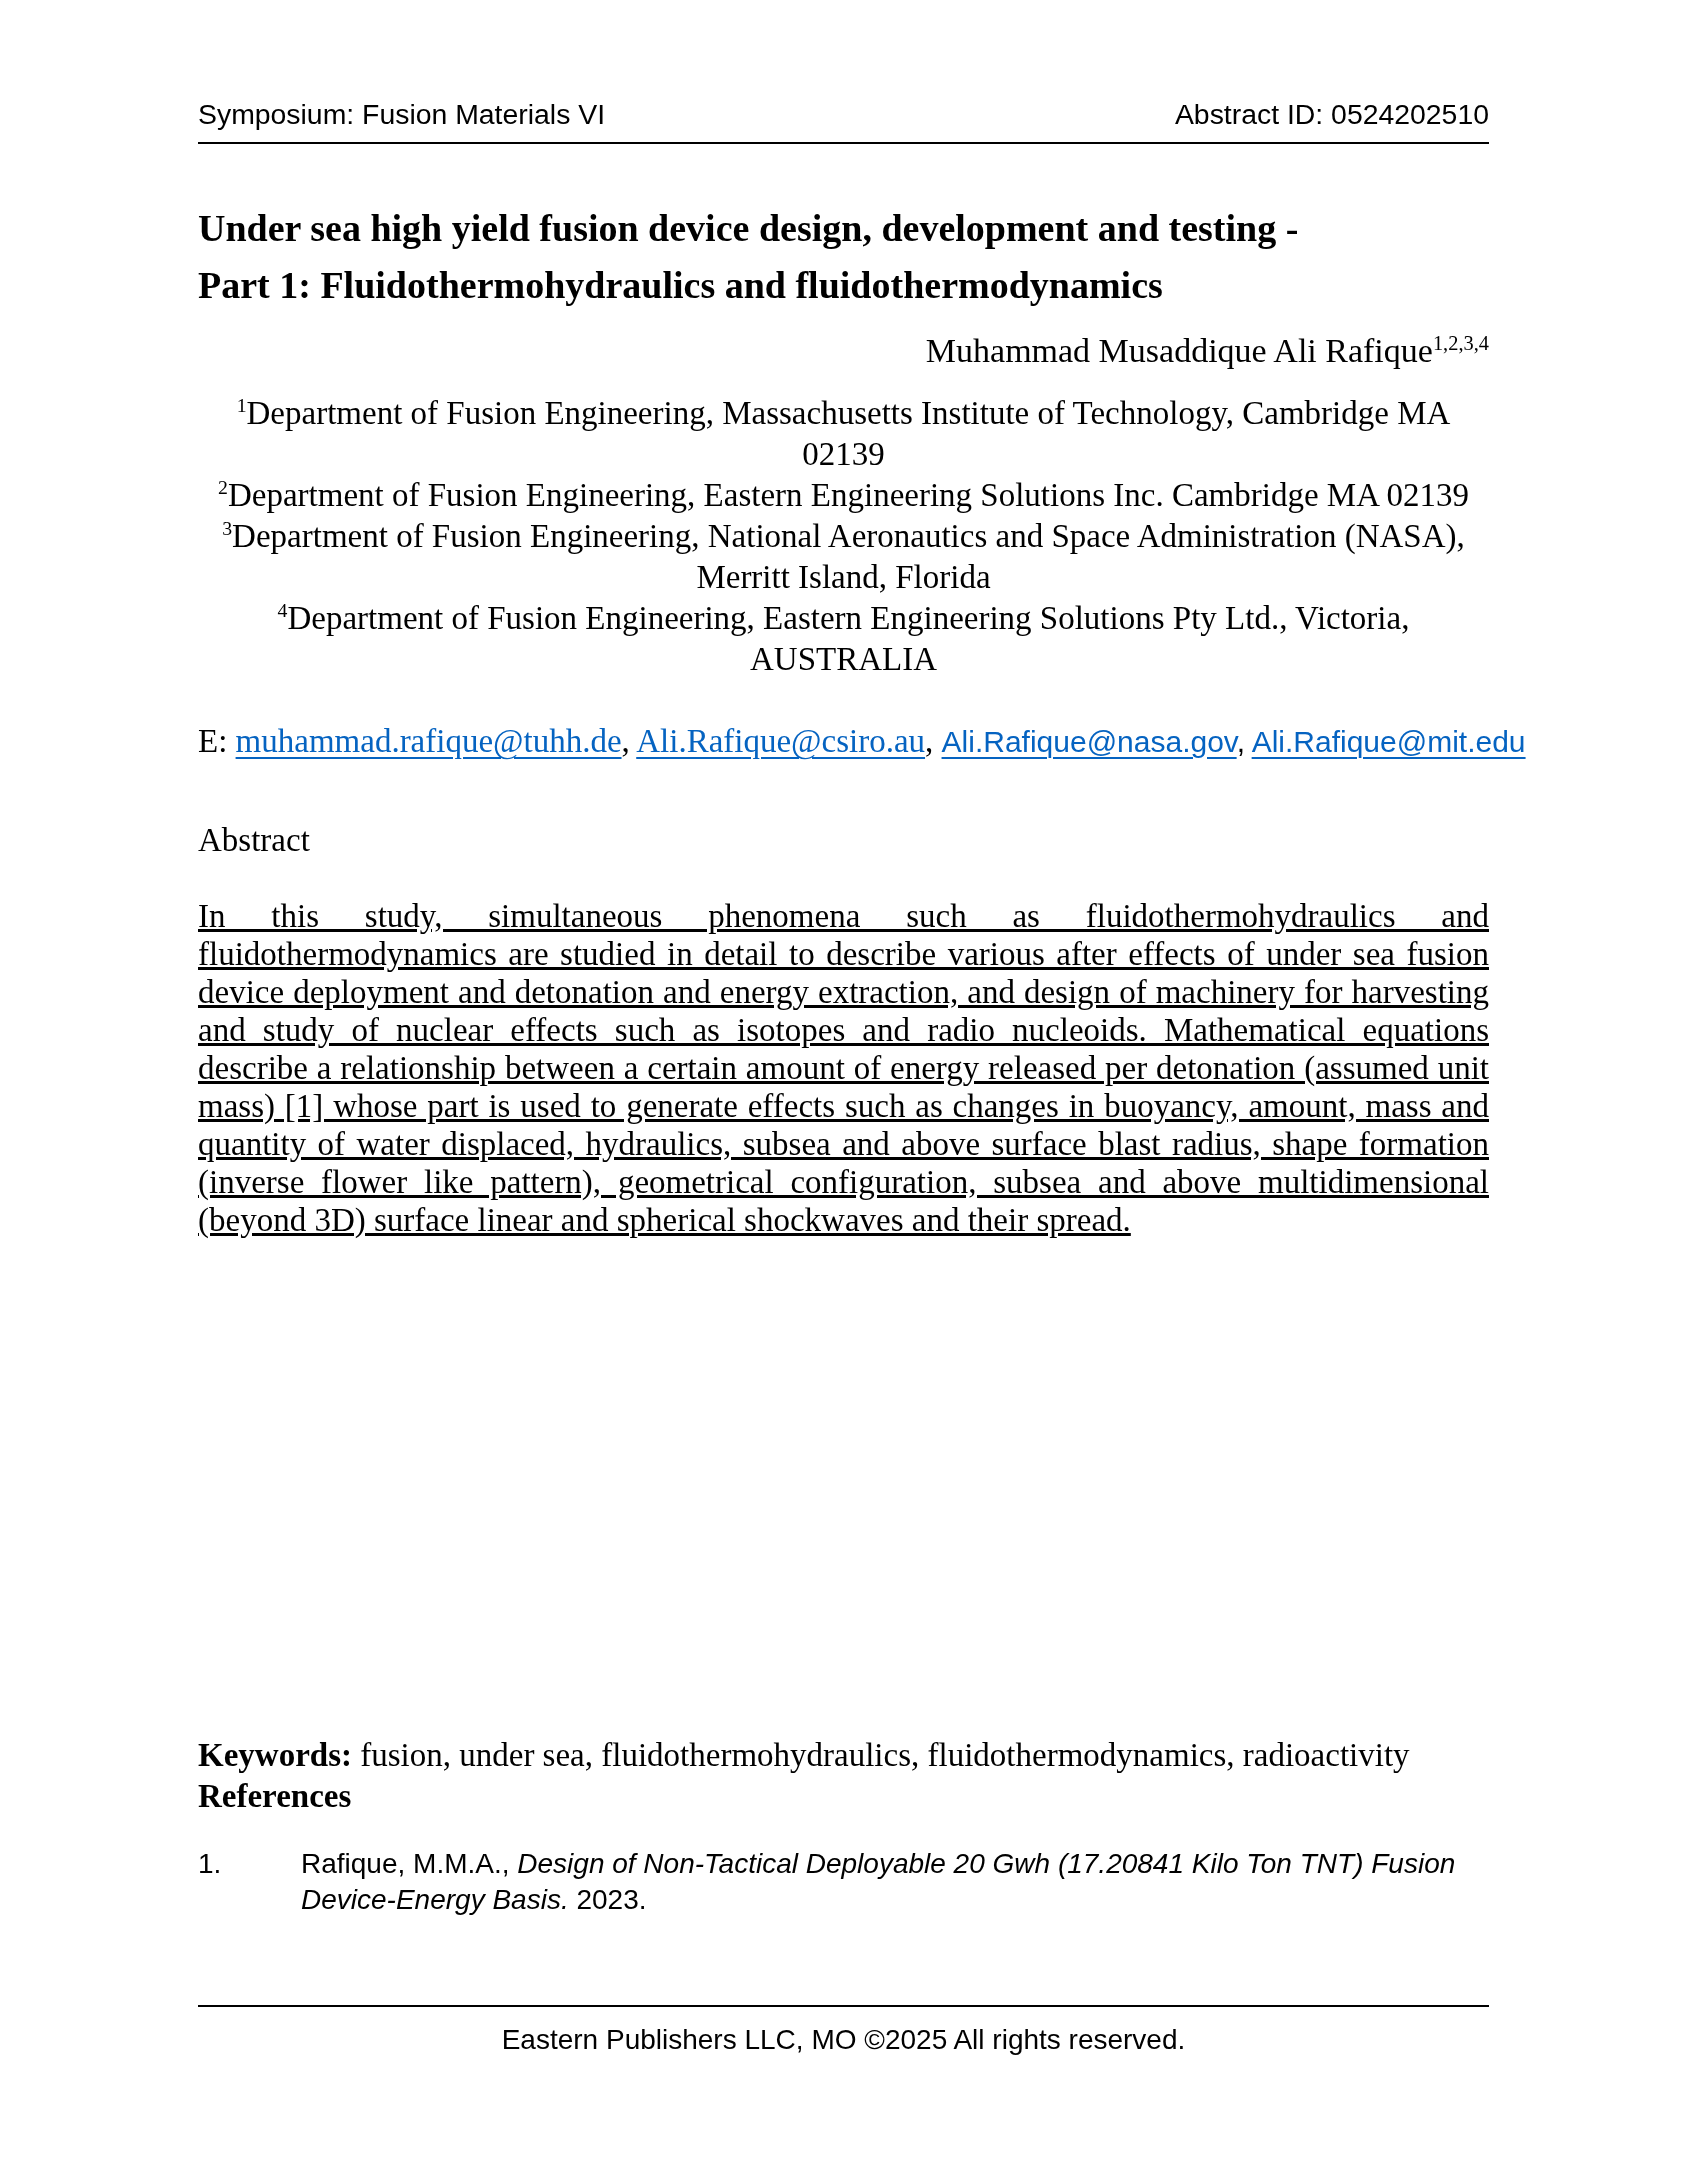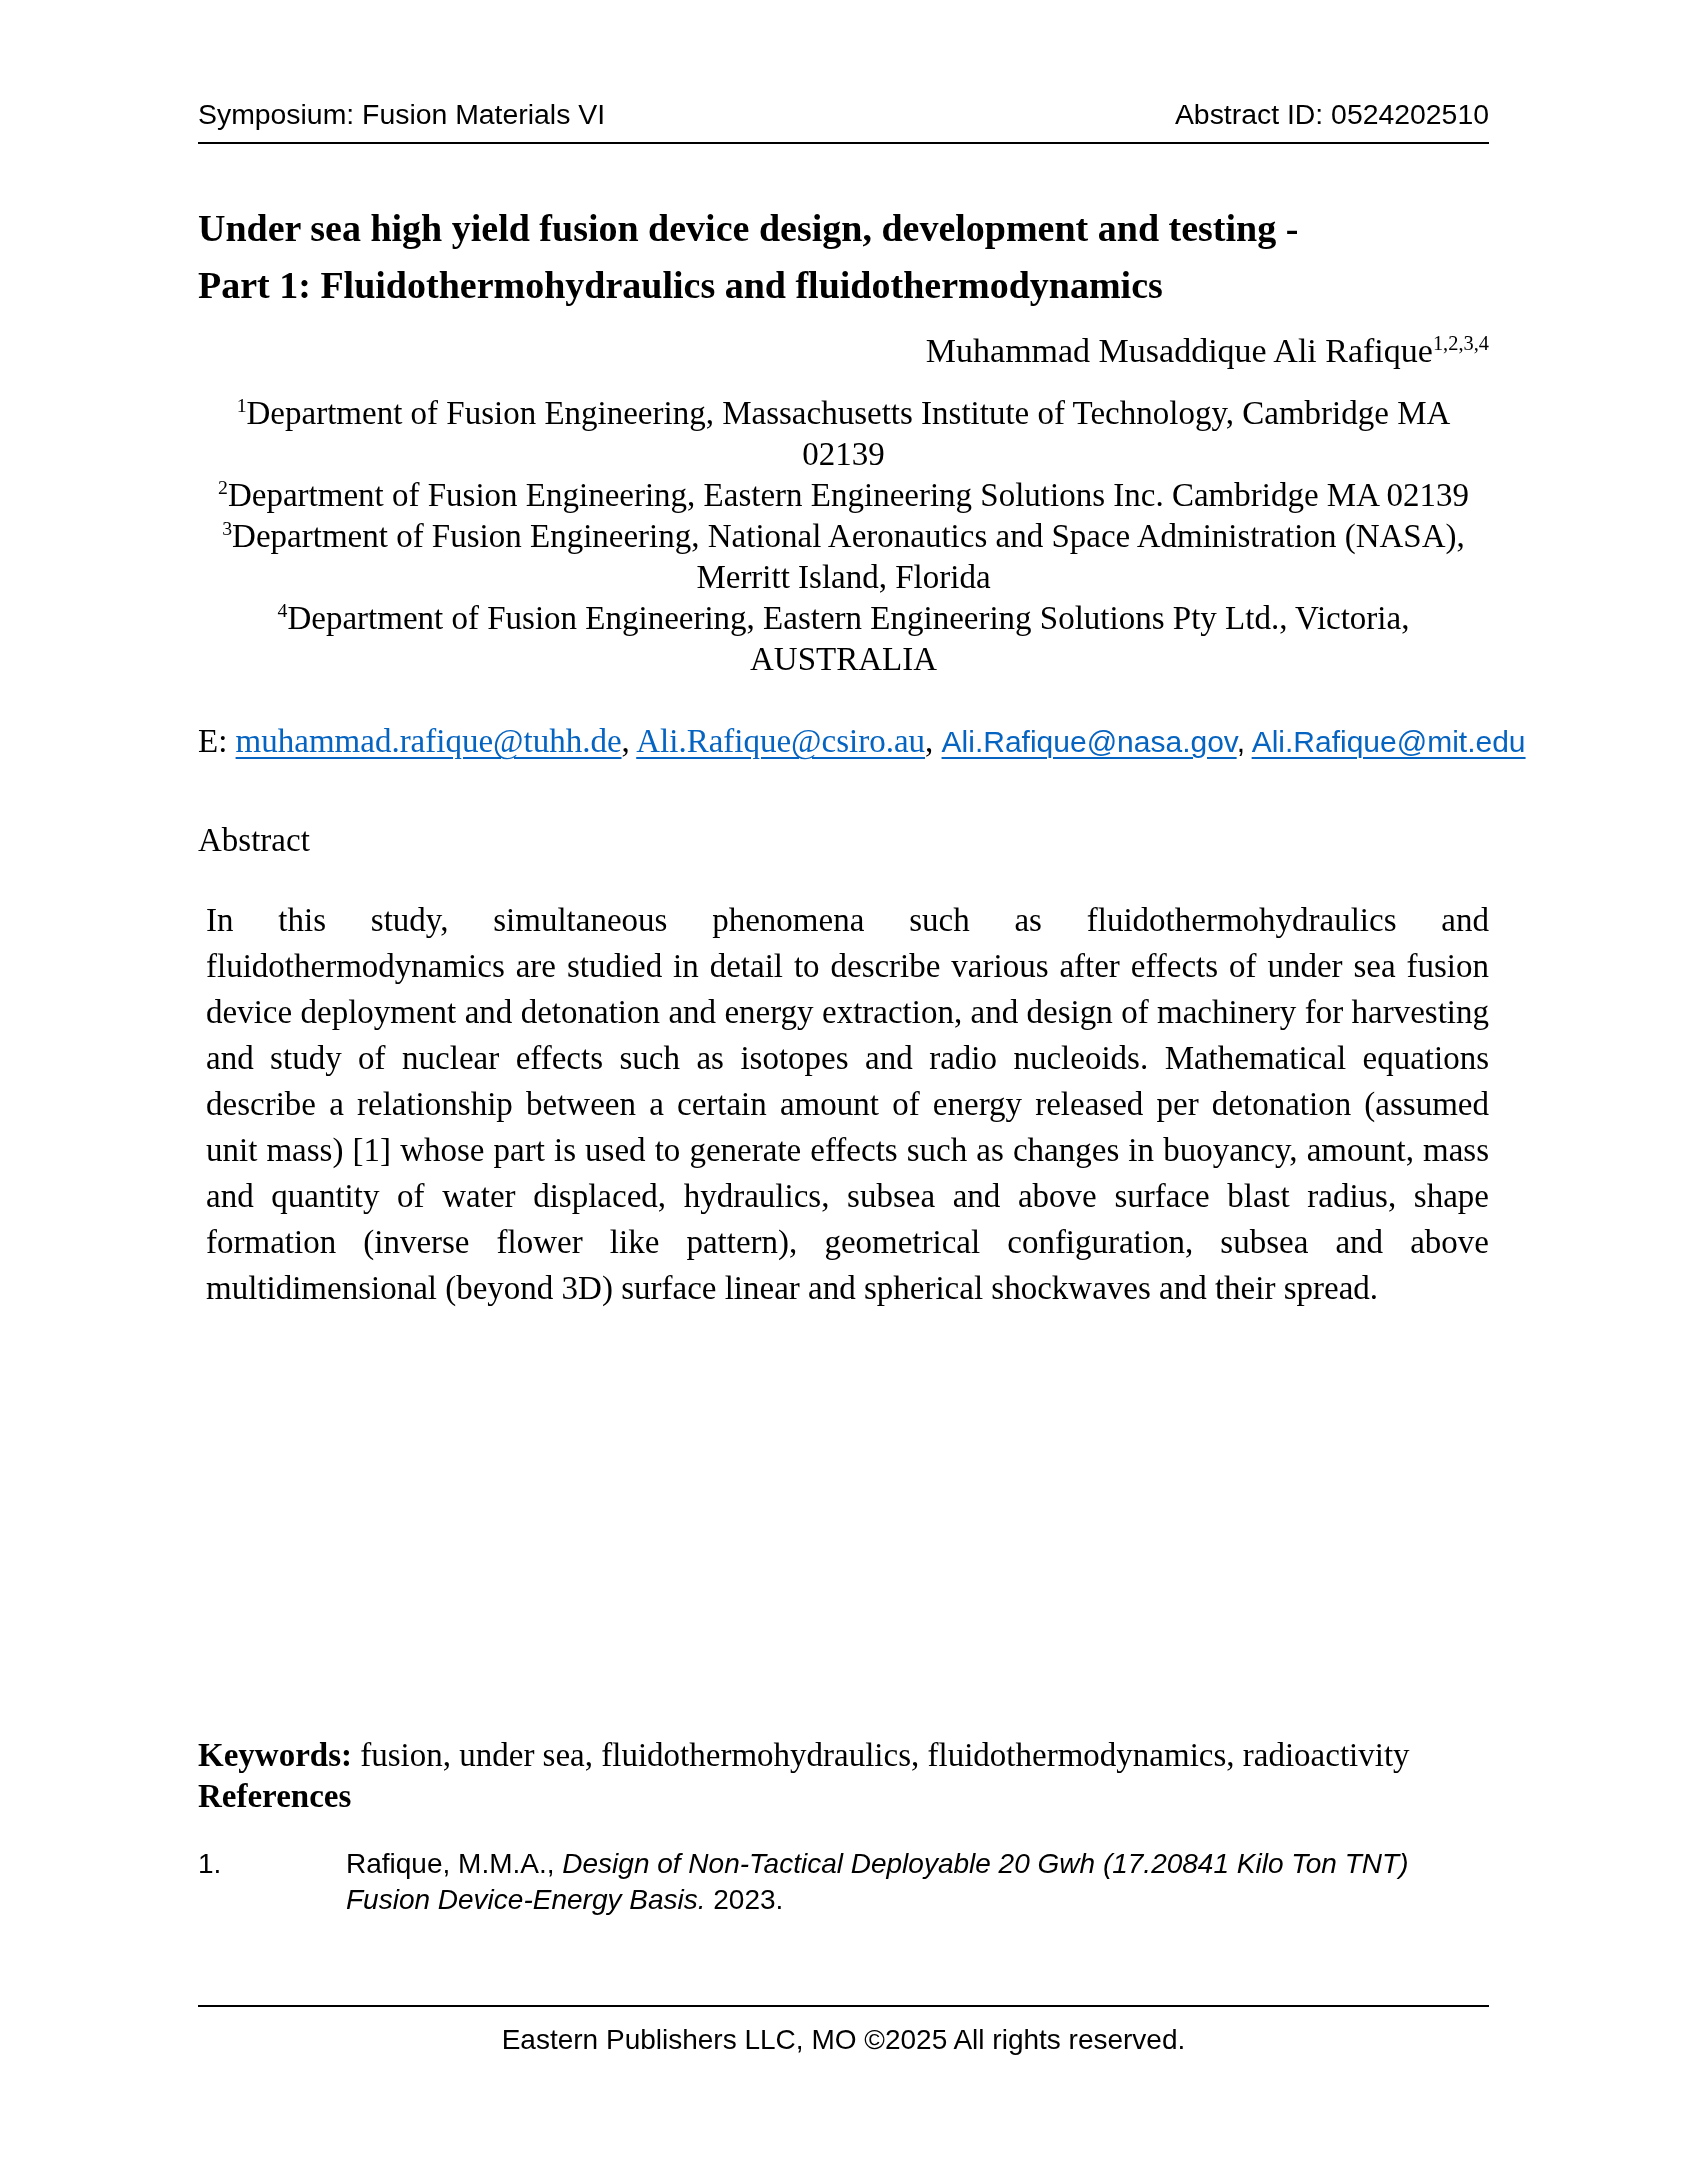--- a/index.html
+++ b/index.html
@@ -77,24 +77,25 @@
 
   .abstract-heading {
     margin: 58px 0 0 0;
     font-size: 33px;
     line-height: 40px;
     font-weight: normal;
     text-align: left;
   }
 
   .abstract-body {
-    margin: 37px 0 0 8px;
+    margin: 37px 0 0 0;
     font-size: 33px;
-    line-height: 46px;
+    line-height: 38px;
     text-align: justify;
+    text-decoration: underline;
   }
 
   
   .bottom-block {
     position: absolute;
     left: 198px;
     right: 198px;
     top: 1735px;
   }
   .keywords {
@@ -110,21 +111,21 @@
     font-weight: bold;
   }
   .ref-item {
     margin-top: 30px;
     display: flex;
     font-family: "Liberation Sans", sans-serif;
     font-size: 28px;
     line-height: 36px;
   }
   .ref-num { flex: 0 0 103px; }
-  .ref-text { flex: 1 1 auto; white-space: pre-wrap; margin-left: 45px; }
+  .ref-text { flex: 1 1 auto; white-space: pre-wrap; }
   .ref-text i { font-style: italic; }
 
   
   .footer {
     position: absolute;
     left: 198px;
     right: 198px;
     top: 2005px;
     border-top: 2.6px solid #000;
     padding-top: 16px;

